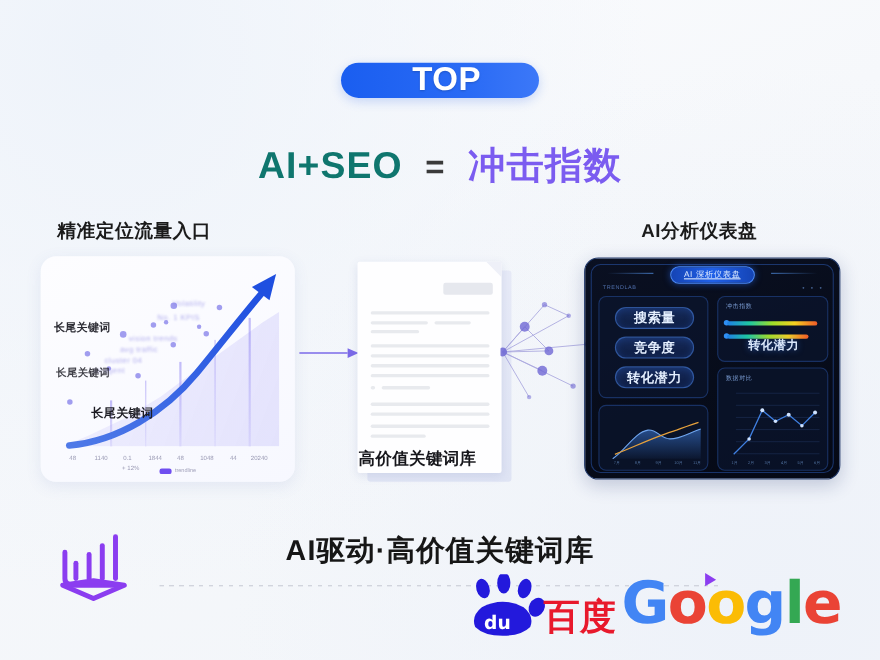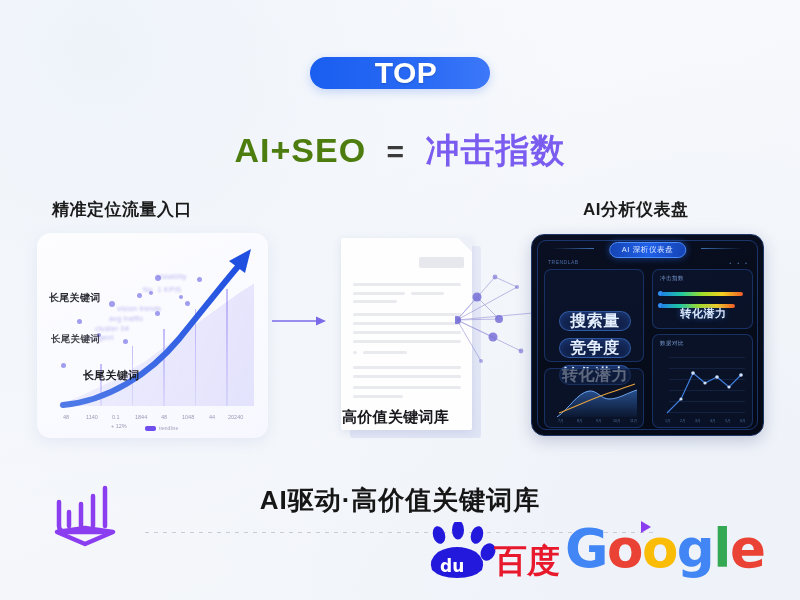--- a/index.html
+++ b/index.html
@@ -38,21 +38,21 @@
     display: flex; align-items: center; justify-content: center;
     color: #141414; font-size: 27px; font-weight: bold;
   }
 
   
   .main-title {
     position: absolute; left: 0; top: 128px; width: 800px;
     text-align: center; white-space: nowrap;
     font-size: 34px; font-weight: bold; letter-spacing: 1px;
   }
-  .t-red   { color: #4d7c0f; }
+  .t-red   { color: #0f766e; }
   .t-eq    { color: #3a3a3a; margin: 0 10px; font-size: 30px; }
   .t-purp  { color: #7b5cf0; }
 
   
   .sec-head {
     position: absolute; color: #1b1b1b;
     font-size: 17px; font-weight: bold; letter-spacing: .5px;
   }
   .sec-head.left  { left: 52px;  top: 198px; }
   .sec-head.right { left: 583px; top: 198px; }
@@ -100,21 +100,21 @@
     position: absolute; bottom: 7px; left: 108px;
     display: flex; align-items: center; gap: 3px;
   }
   .legend-chip i { width: 11px; height: 5px; border-radius: 2px; background: #6f4ef0; display: block; }
   .legend-chip span { font-size: 5px; color: #a2a2bb; filter: blur(.5px); }
 
   
   .arrow1 { position: absolute; left: 272px; top: 316px; width: 54px; height: 10px; }
 
   
-  .doc-wrap { position: absolute; left: 325px; top: 238px; width: 140px; height: 200px; margin-left: 16px; }
+  .doc-wrap { position: absolute; left: 325px; top: 238px; width: 140px; height: 200px; }
   .doc-shadow {
     position: absolute; left: 9px; top: 8px; width: 131px; height: 192px;
     background: linear-gradient(160deg,#e9ecf8,#dfe4f4); border-radius: 3px;
   }
   .doc-page {
     position: absolute; left: 0; top: 0; width: 131px; height: 192px;
     background: #fefeff; border-radius: 2px;
     box-shadow: 0 2px 9px rgba(80,95,160,.13);
   }
   .doc-page::after {
@@ -146,20 +146,21 @@
     border-radius: 9px; pointer-events: none;
   }
   .dash-badge {
     position: absolute; left: 50%; transform: translateX(-50%); top: 7px;
     padding: 2px 12px; border-radius: 9px;
     background: linear-gradient(90deg,#1544b5,#2060e8,#1544b5);
     border: 1px solid #4b8cff;
     font-size: 7.5px; color: #dce9ff; letter-spacing: .6px;
     white-space: nowrap; filter: blur(.35px);
     box-shadow: 0 0 7px rgba(40,110,255,.55);
+    text-decoration: underline;
   }
   .dash-bar-l, .dash-bar-r {
     position: absolute; top: 13px; height: 1px; width: 42px;
     background: linear-gradient(90deg, rgba(60,120,230,0), rgba(90,160,255,.65));
   }
   .dash-bar-l { left: 20px; }
   .dash-bar-r { right: 20px; transform: scaleX(-1); }
   .dash-brand {
     position: absolute; left: 16px; top: 24px;
     font-size: 5px; color: #4e6da8; letter-spacing: .5px; filter: blur(.4px);
@@ -173,23 +174,22 @@
   .p-left   { left: 12px;  top: 34px;  width: 100px; height: 93px; }
   .p-rtop   { left: 120px; top: 34px;  width: 101px; height: 60px; }
   .p-rbot   { left: 120px; top: 99px;  width: 101px; height: 94px; }
   .p-lbot   { left: 12px;  top: 133px; width: 100px; height: 60px; }
 
   .pill {
     position: absolute; left: 14px; width: 72px; height: 20px;
     background: linear-gradient(180deg, rgba(24,46,96,.95), rgba(14,28,64,.95));
     border: 1px solid rgba(72,130,225,.55); border-radius: 11px;
     display: flex; align-items: center; justify-content: center;
-    color: #e4efff; font-size: 16px; font-weight: bold; letter-spacing: .5px;
+    color: #e4efff; font-size: 12px; font-weight: bold; letter-spacing: .5px;
     box-shadow: inset 0 0 7px rgba(40,95,190,.33);
-    margin-top: 32px;
   }
   .pill.p1 { top: 9px; }
   .pill.p2 { top: 36px; }
   .pill.p3 { top: 63px; }
 
   .panel-title {
     position: absolute; left: 7px; top: 5px;
     font-size: 5.5px; color: #7d9fd6; letter-spacing: .5px; filter: blur(.35px);
   }
   .gbar {

